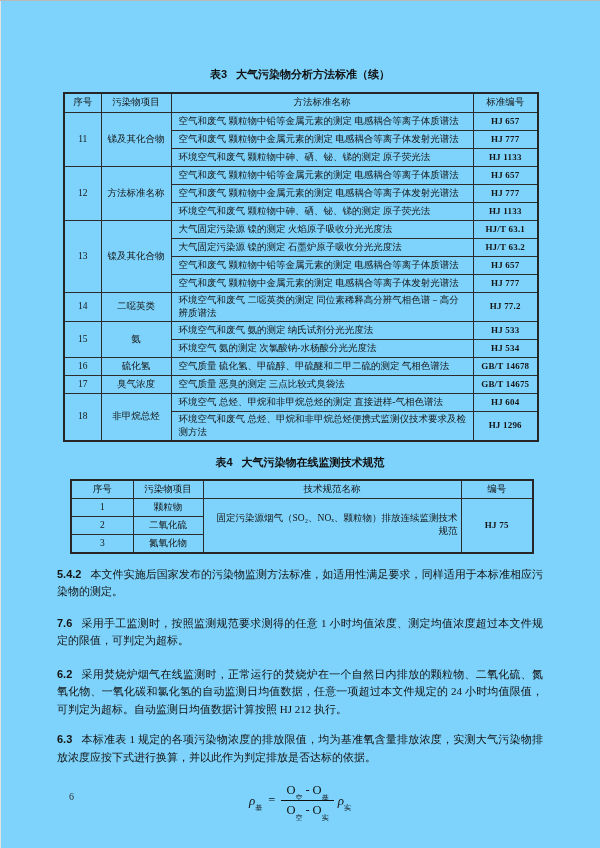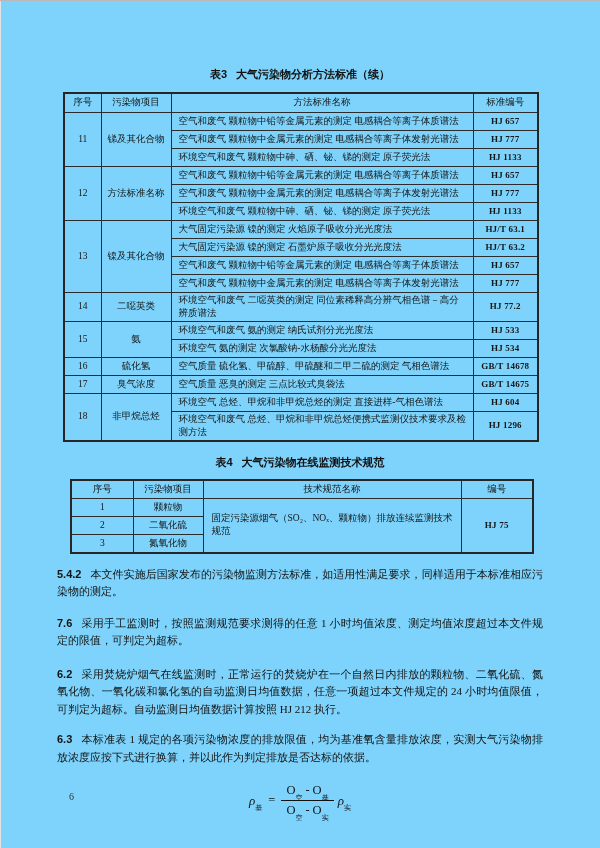--- a/index.html
+++ b/index.html
@@ -27,21 +27,21 @@
   .t4{width:462px;margin-left:13px;}
   th,td{
     border:1px solid #2c2c2c;font-size:9.5px;font-weight:normal;
     text-align:center;vertical-align:middle;padding:1px 3px;line-height:13px;
     overflow:hidden;
   }
   tr{height:18px;}
   tr.hdr{height:19px;}
   td.name{text-align:left;padding-left:7px;padding-right:5px;}
   td.code{font-weight:bold;font-size:9px;letter-spacing:0.2px;}
-  .t4 td.spec{text-align:left;padding-left:8px;}
+  .t4 td.spec{text-align:right;padding-left:8px;}
 
   .para{font-size:11px;line-height:17.5px;text-align:justify;margin:0;color:#131313;}
   .clause-label{
     font-family:"Liberation Sans","DejaVu Sans",sans-serif;
     font-weight:bold;font-size:11px;margin-right:9px;
   }
   .s542{margin-top:12px;}
   .s61{margin-top:14px;}
   .s62{margin-top:16px;}
   .s63{margin-top:13px;}

